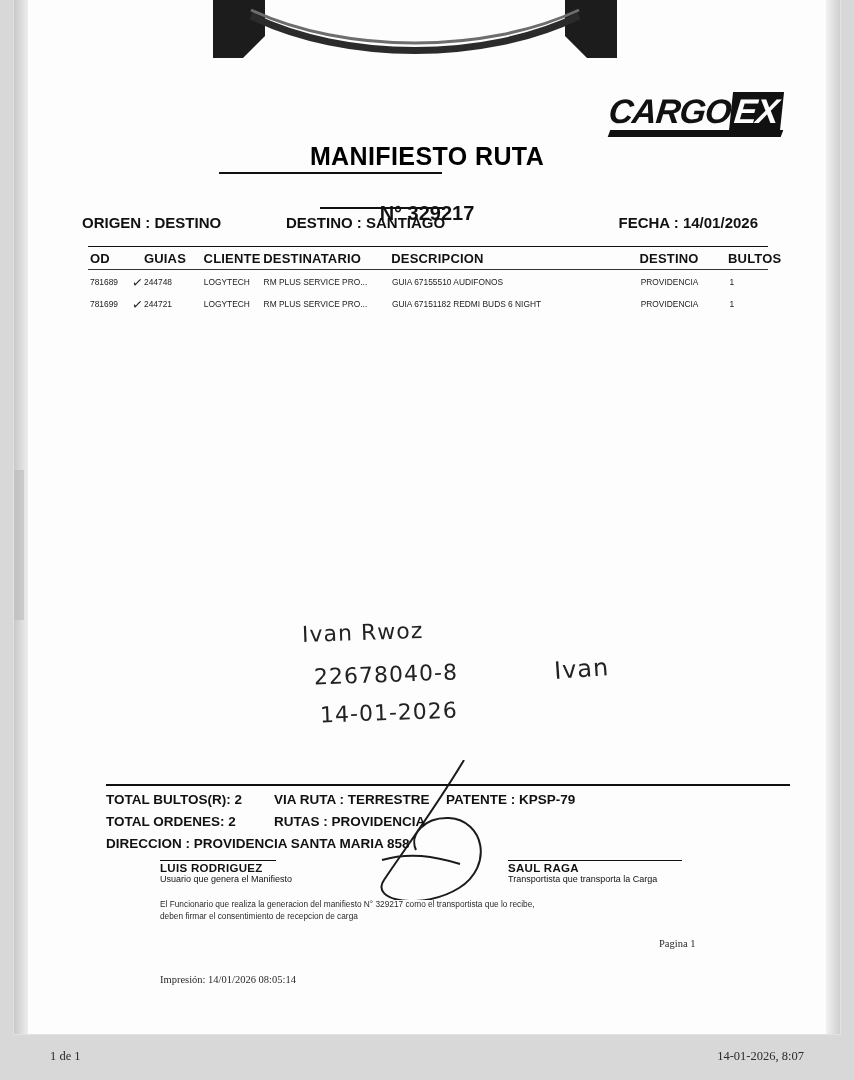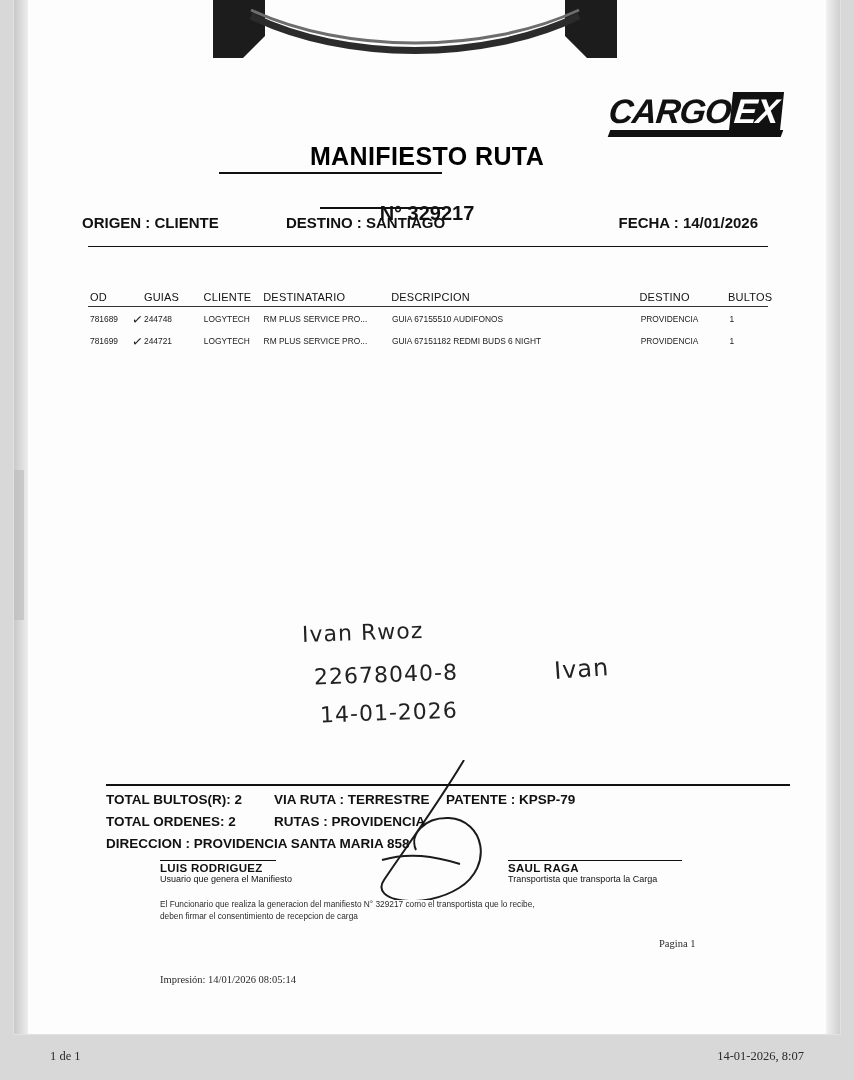--- a/index.html
+++ b/index.html
@@ -103,22 +103,22 @@
   .meta-fecha{ position:absolute; right:82px; top:0; }
 
   
   .tbl{
     position:absolute; left:74px; top:246px; width:680px;
     font-family:"Liberation Sans", sans-serif;
   }
   .tbl .rule{ height:1px; background:#111; }
   .tbl .rule.thin{ height:1px; background:#333; }
   .hdr{
-    display:flex; font-size:11px; font-weight:normal; letter-spacing:.2px;
-    padding:4px 0 3px 0; color:#111;margin-top:40px;
+    display:flex; font-size:13px; font-weight:bold; letter-spacing:.2px;
+    padding:4px 0 3px 0; color:#111;
   }
   .row{
     display:flex; font-size:8.4px; color:#1a1a1a;
     padding:7px 0 5px 0;
   }
   .c-od     { width:56px; }
   .c-guias  { width:62px; position:relative; }
   .c-cliente{ width:62px; }
   .c-dest   { width:133px; }
   .c-desc   { width:258px; }
@@ -207,21 +207,21 @@
     <span>CARGO</span><span class="ex">EX</span>
   </div>
   <div class="logo-underline"></div>
 
   <div class="title">MANIFIESTO RUTA</div>
   <div class="title-rule"></div>
   <div class="folio">N° 329217</div>
   <div class="folio-rule"></div>
 
   <div class="meta-row">
-    <span class="meta-origen">ORIGEN : CLIENTE</span>
+    <span class="meta-origen">ORIGEN : DESTINO</span>
     <span class="meta-destino">DESTINO : SANTIAGO</span>
     <span class="meta-fecha">FECHA : 14/01/2026</span>
   </div>
 
   <div class="tbl">
     <div class="rule"></div>
     <div class="hdr">
       <div class="c-od">OD</div>
       <div class="c-guias">GUIAS</div>
       <div class="c-cliente">CLIENTE</div>

